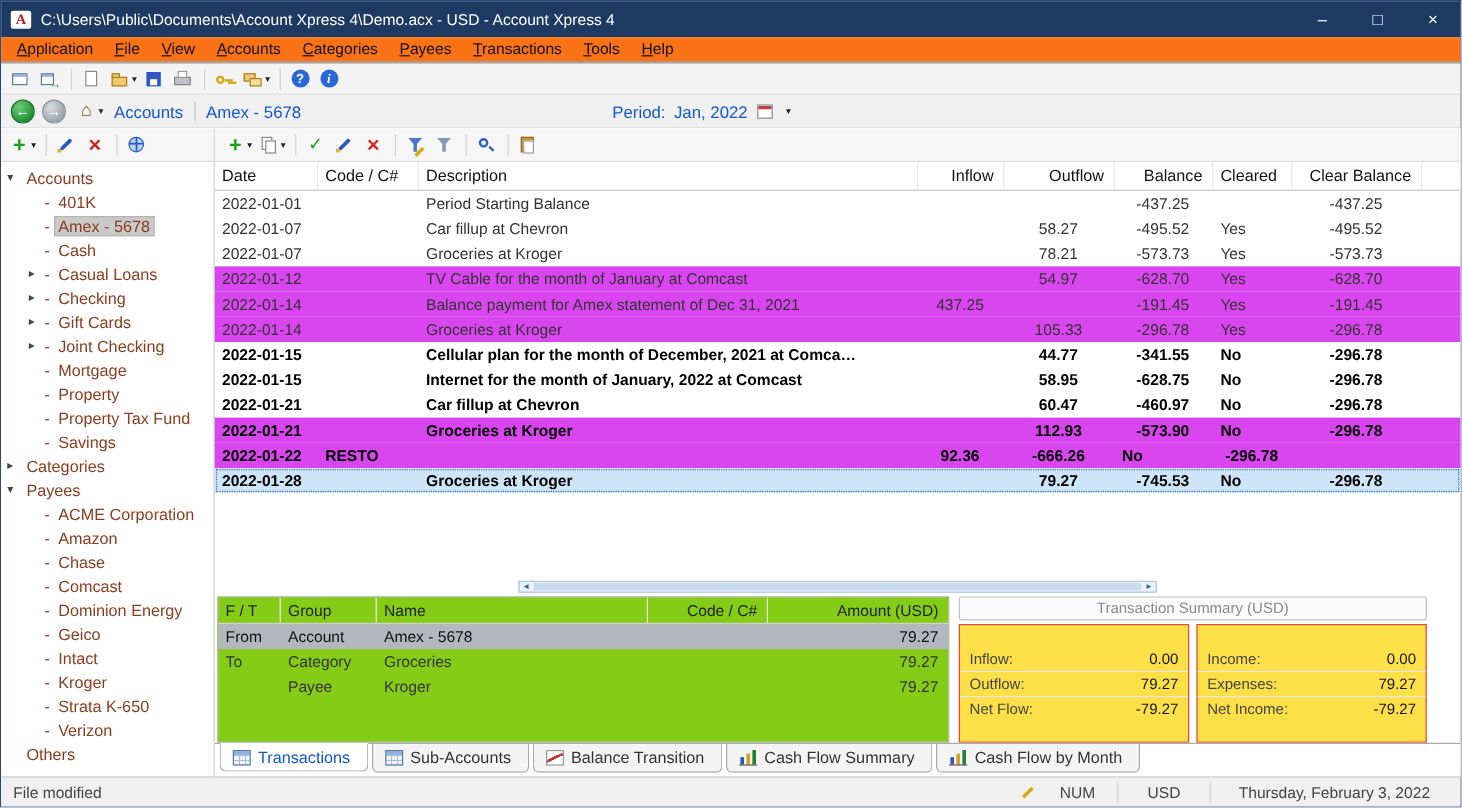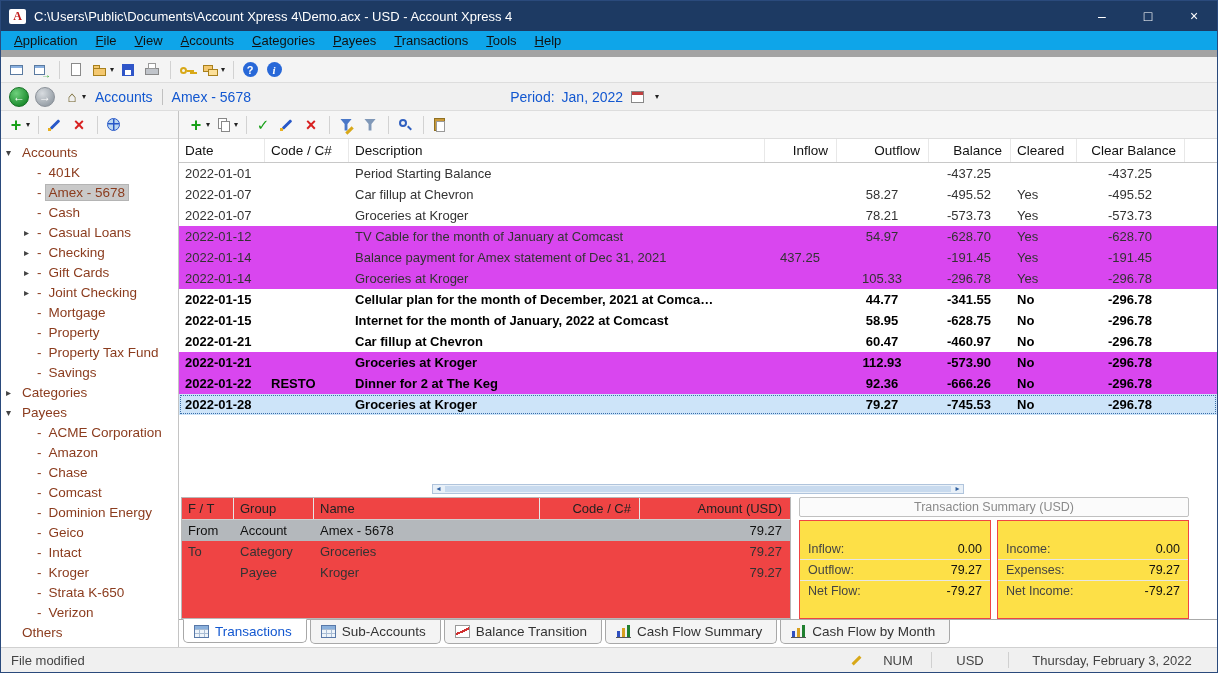--- a/index.html
+++ b/index.html
@@ -14,21 +14,21 @@
   .window{width:1218px;height:673px;border:1px solid #2a4a7c;display:flex;flex-direction:column;background:#f0f0f0}
 
   
   .titlebar{flex:0 0 30px;background:#1d3a63;display:flex;align-items:center;padding-left:8px;color:#fff}
   .app-icon{width:17px;height:15px;background:#fff;color:#c01818;font:bold 12px/15px "Liberation Serif","DejaVu Serif",serif;text-align:center;border-radius:2px;margin-right:8px;flex:0 0 17px}
   .title-text{font-size:13px;flex:1;white-space:nowrap;overflow:hidden}
   .win-controls{display:flex;height:30px}
   .win-btn{width:46px;display:flex;align-items:center;justify-content:center;font-size:14px;color:#fff}
 
   
-  .menubar{flex:0 0 22px;background:#0ea5e9;display:flex;align-items:center;padding-left:4px;border-bottom:7px solid #a3a3a3}
+  .menubar{flex:0 0 22px;background:#f97316;display:flex;align-items:flex-start;padding-left:4px;border-bottom:2px solid #a3a3a3}
   .menu-item{display:inline-block;padding:2px 9px;font-size:13px;color:#111}
   .menu-item::first-letter{text-decoration:underline}
 
   
   .toolbar{flex:0 0 26px;background:#f4f4f4;display:flex;align-items:center;padding-left:5px;border-bottom:1px solid #ddd}
   .tb.btn{display:inline-flex;align-items:center;height:24px;padding:0 3px;border-radius:3px}
   .tb.sep{width:1px;height:18px;background:#d2d2d2;margin:0 5px;align-self:center}
   .drop{font-size:8px;color:#222;margin-left:2px}
 
   
@@ -79,21 +79,21 @@
   
   .splitter-row{flex:0 0 12px;display:flex;justify-content:center;align-items:center}
   .splitter{width:532px;height:10px;background:#e8f0f8;border:1px solid #b0c4dc;display:flex;align-items:center}
   .sp-arrow{width:11px;font-size:8px;color:#3060a0;line-height:8px;text-align:center}
   .sp-arrow.left::before{content:"◂"}
   .sp-arrow.right::before{content:"▸"}
   .sp-track{flex:1;height:6px;margin:0 1px;background:#c8daee}
 
   
   .bottom-panels{flex:0 0 96px;display:flex;padding:2px 28px 0 2px;gap:8px}
-  .detail-panel{flex:0 0 610px;width:610px;border:1px solid #b8b8b8;background:#ef4444;font-size:13px;overflow:hidden}
+  .detail-panel{flex:0 0 610px;width:610px;border:1px solid #b8b8b8;background:#84cc16;font-size:13px;overflow:hidden}
   .dhead{display:grid;grid-template-columns:var(--dcols);height:22px;align-items:center;border-bottom:1px solid #d0d0d0;color:#222}
   .dh{padding:0 8px 0 6px;white-space:nowrap;overflow:hidden}
   .dh:not(:last-child){border-right:1px solid #e6e6e6;height:100%;display:flex;align-items:center}
   .dh.right{justify-content:flex-end;text-align:right}
   .drow{display:grid;grid-template-columns:var(--dcols);height:21px;align-items:center;color:#333}
   .drow.active{background:#b4b8bc;color:#111}
   .dc{padding:0 8px 0 6px;white-space:nowrap;overflow:hidden}
   .dc.r{text-align:right}
 
   .summary-panel{flex:1;display:flex;flex-direction:column;font-size:12.5px;min-width:0}
@@ -632,21 +632,20 @@
             <span class="c num"></span>
             <span class="c num">112.93</span>
             <span class="c num">-573.90</span>
             <span class="c">No</span>
             <span class="c num">-296.78</span>
           </div>
 
           <div class="trow shade uncleared">
             <span class="c">2022-01-22</span>
             <span class="c">RESTO</span>
-            <span class="c">Dinner for 2 at The Keg</span>
             <span class="c num"></span>
             <span class="c num">92.36</span>
             <span class="c num">-666.26</span>
             <span class="c">No</span>
             <span class="c num">-296.78</span>
           </div>
 
           <div class="trow selected">
             <span class="c">2022-01-28</span>
             <span class="c"></span>

